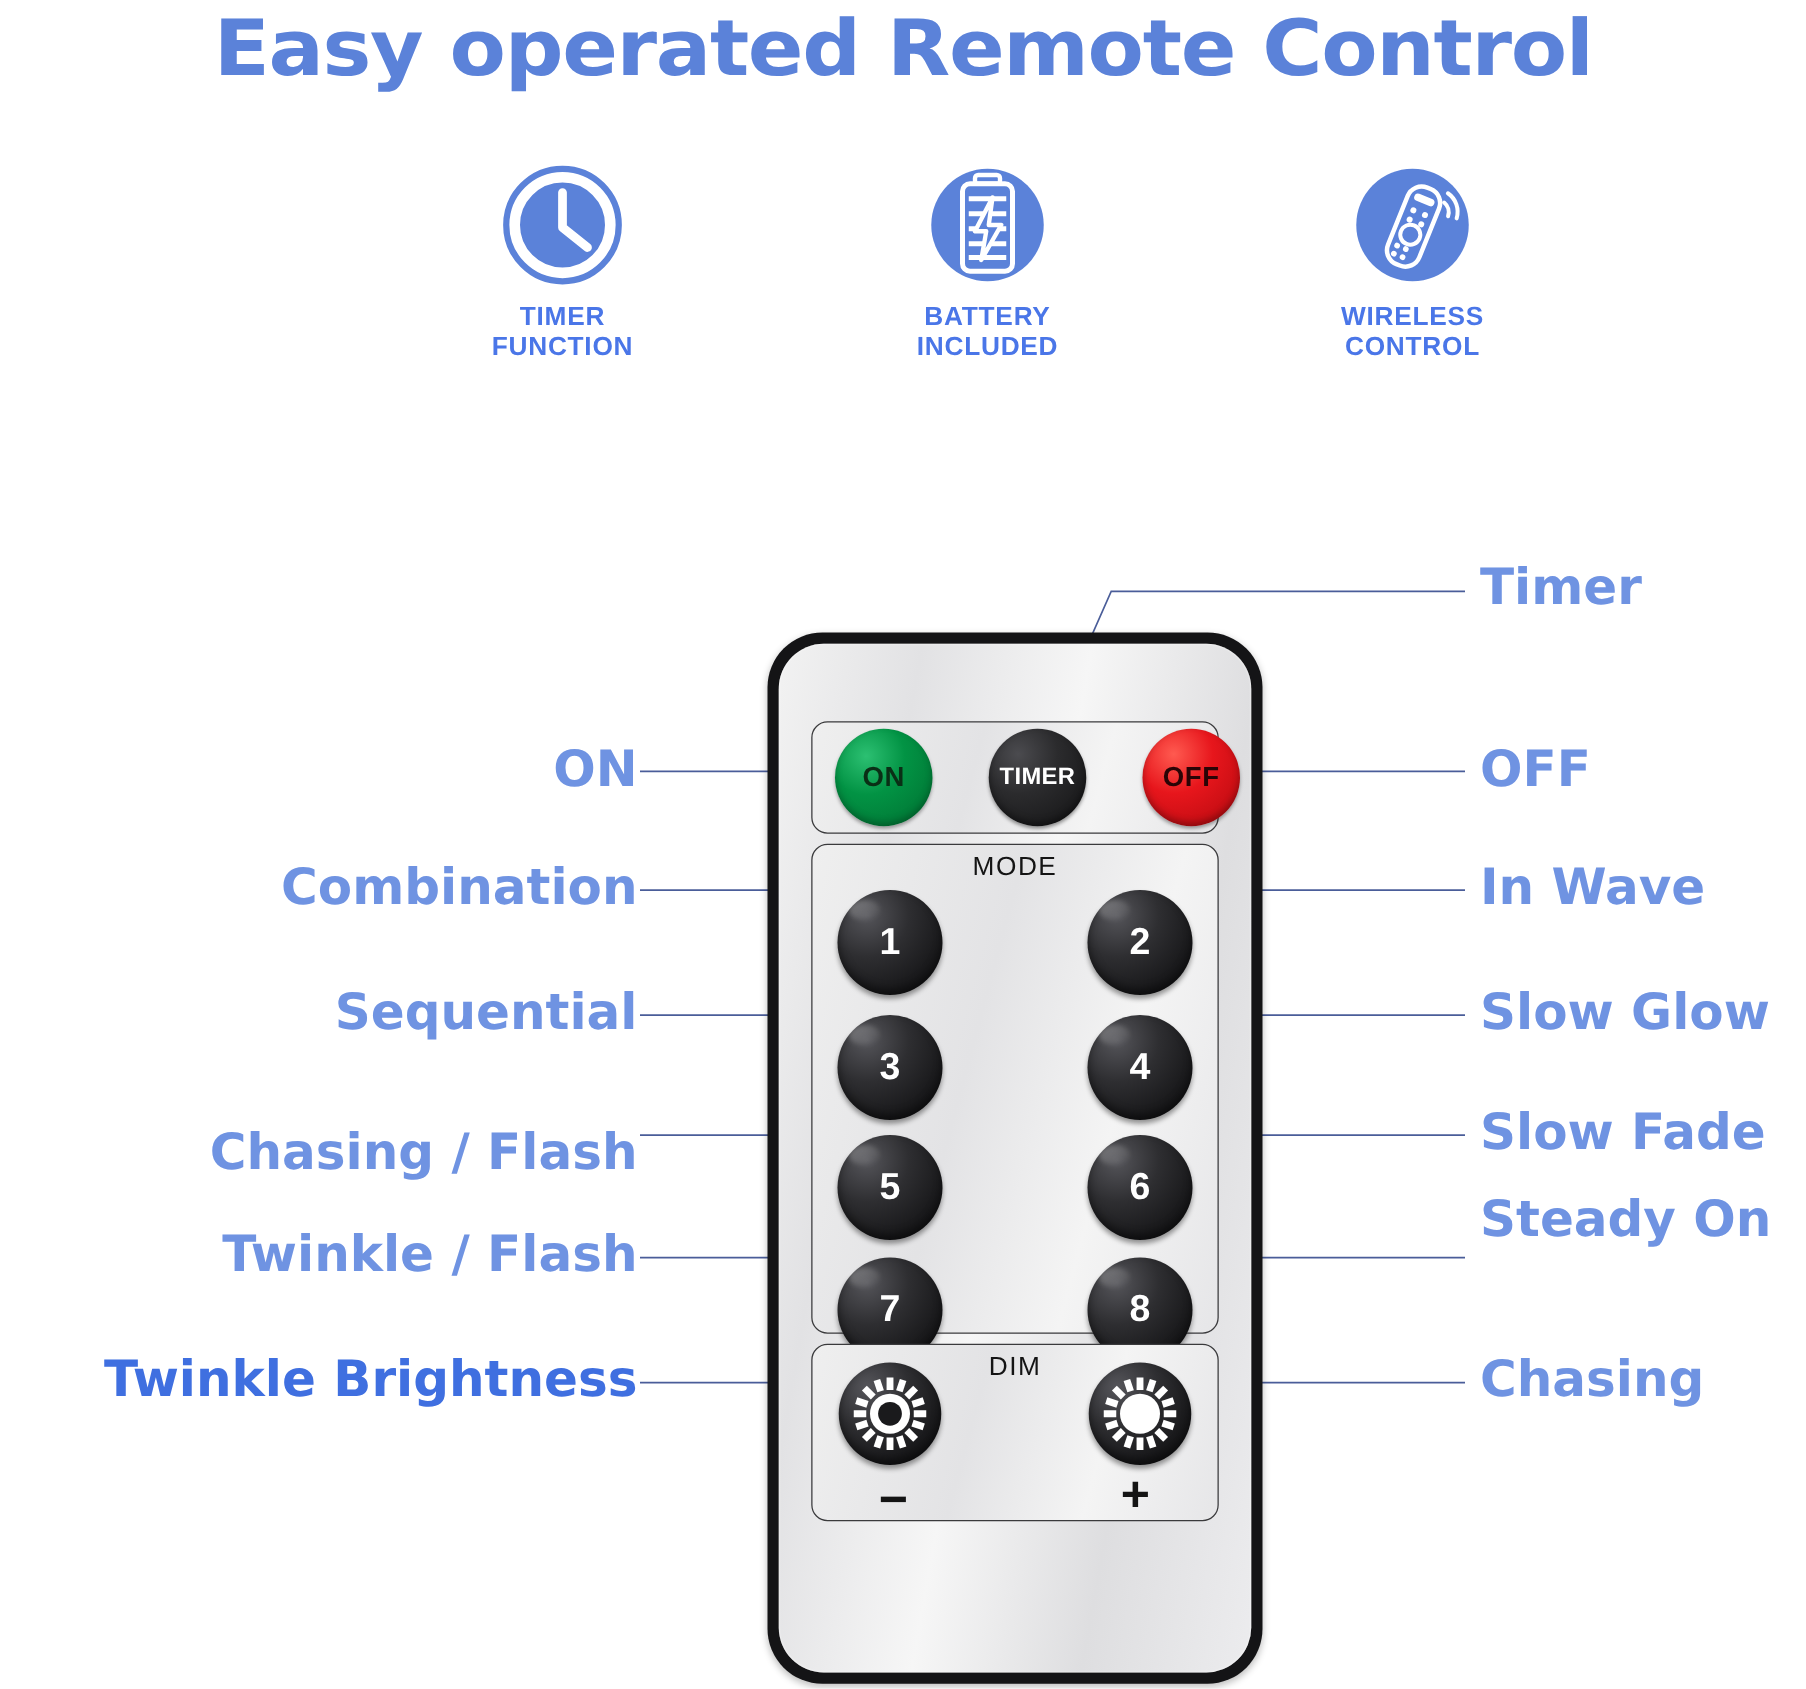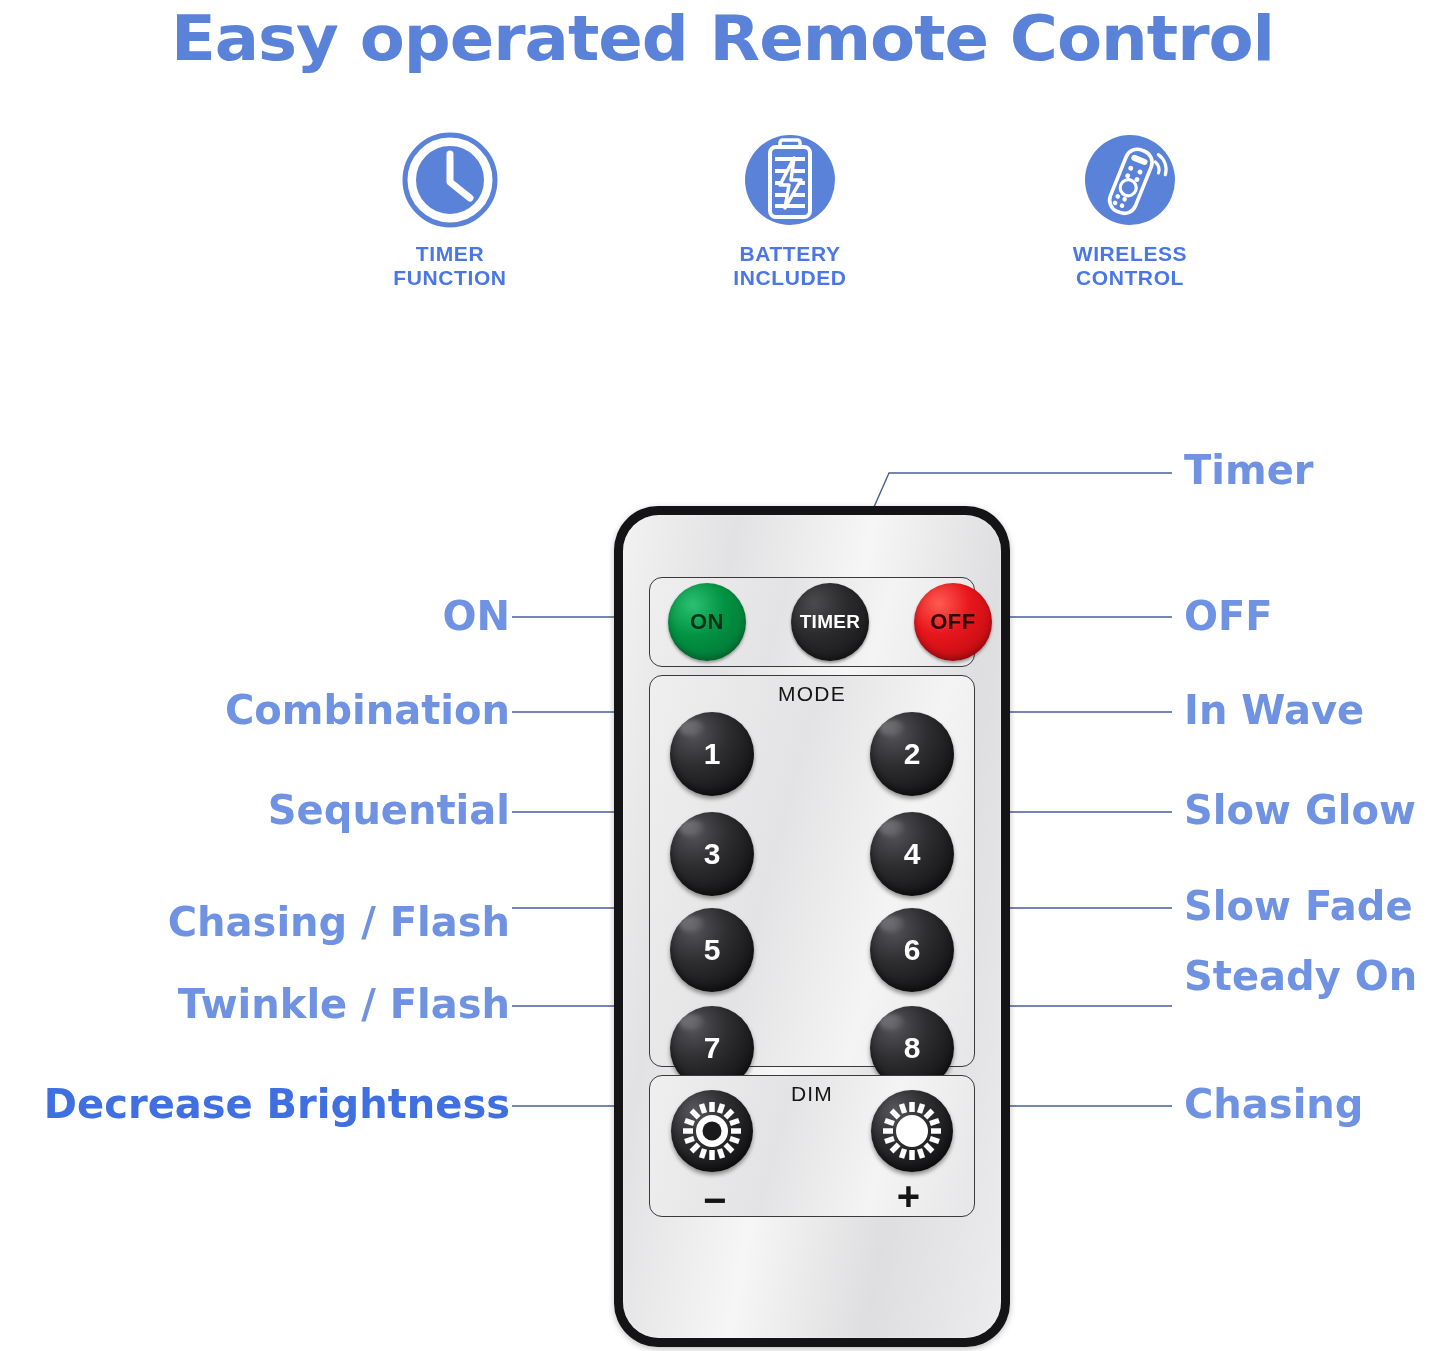--- a/index.html
+++ b/index.html
@@ -315,21 +315,21 @@
       </div>
 
     </div>
   </div>
 
   <div class="callout l" style="left:12px;top:596px;width:498px;">ON</div>
   <div class="callout l" style="left:12px;top:690px;width:498px;">Combination</div>
   <div class="callout l" style="left:12px;top:790px;width:498px;">Sequential</div>
   <div class="callout l" style="left:12px;top:886px;width:498px;margin-top:16px;">Chasing / Flash</div>
   <div class="callout l" style="left:12px;top:984px;width:498px;">Twinkle / Flash</div>
-  <div class="callout l strong" style="left:0px;top:1084px;width:510px;">Decrease Brightness</div>
+  <div class="callout l strong" style="left:0px;top:1084px;width:510px;">Twinkle Brightness</div>
 
   <div class="callout r" style="left:1184px;top:450px;">Timer</div>
   <div class="callout r" style="left:1184px;top:596px;">OFF</div>
   <div class="callout r" style="left:1184px;top:690px;">In Wave</div>
   <div class="callout r" style="left:1184px;top:790px;">Slow Glow</div>
   <div class="callout r" style="left:1184px;top:886px;">Slow Fade</div>
   <div class="callout r" style="left:1184px;top:956px;">Steady On</div>
   <div class="callout r" style="left:1184px;top:1084px;">Chasing</div>
 
 </div>

